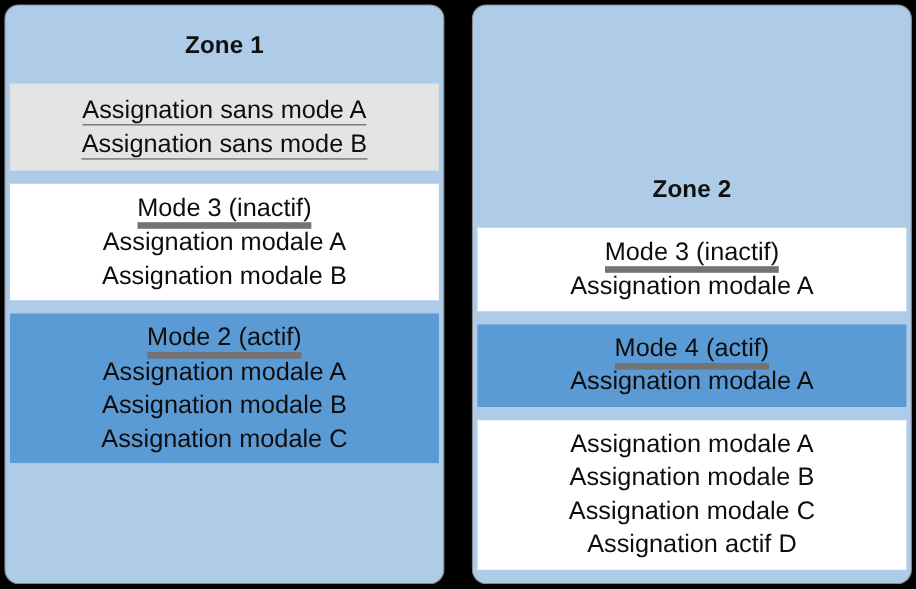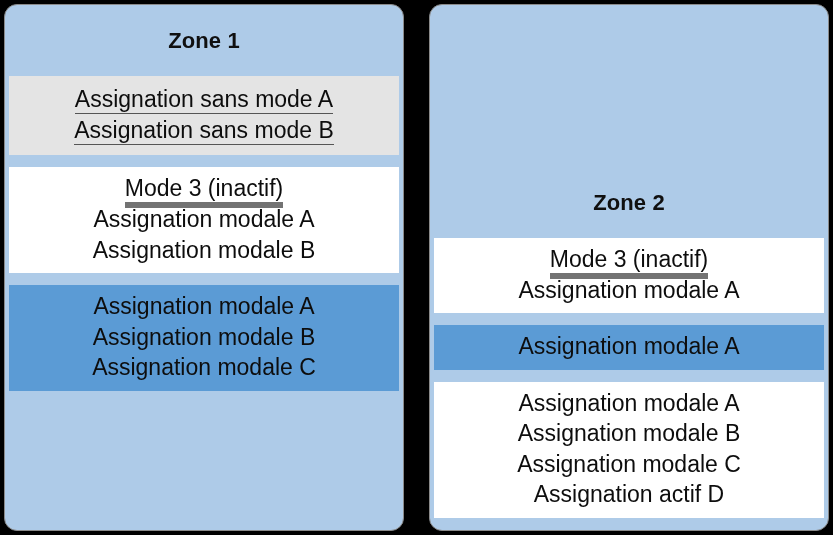--- a/index.html
+++ b/index.html
@@ -107,32 +107,34 @@
       <div class="box unmoded">
         <div class="assignment underlined"><span class="u">Assignation sans mode A</span></div>
         <div class="assignment underlined"><span class="u">Assignation sans mode B</span></div>
       </div>
       <div class="box inactive">
         <div class="mode-header"><span class="u">Mode 3 (inactif)</span></div>
         <div class="assignment">Assignation modale A</div>
         <div class="assignment">Assignation modale B</div>
       </div>
       <div class="box active">
+        <div class="mode-header"><span class="u">Mode 2 (actif)</span></div>
         <div class="assignment">Assignation modale A</div>
         <div class="assignment">Assignation modale B</div>
         <div class="assignment">Assignation modale C</div>
       </div>
     </div>
     <div class="zone zone-2">
       <div class="zone-title">Zone 2</div>
       <div class="box inactive">
         <div class="mode-header"><span class="u">Mode 3 (inactif)</span></div>
         <div class="assignment">Assignation modale A</div>
       </div>
       <div class="box active">
+        <div class="mode-header"><span class="u">Mode 4 (actif)</span></div>
         <div class="assignment">Assignation modale A</div>
       </div>
       <div class="box inactive">
         <div class="assignment">Assignation modale A</div>
         <div class="assignment">Assignation modale B</div>
         <div class="assignment">Assignation modale C</div>
         <div class="assignment">Assignation actif D</div>
       </div>
     </div>
   </div>

